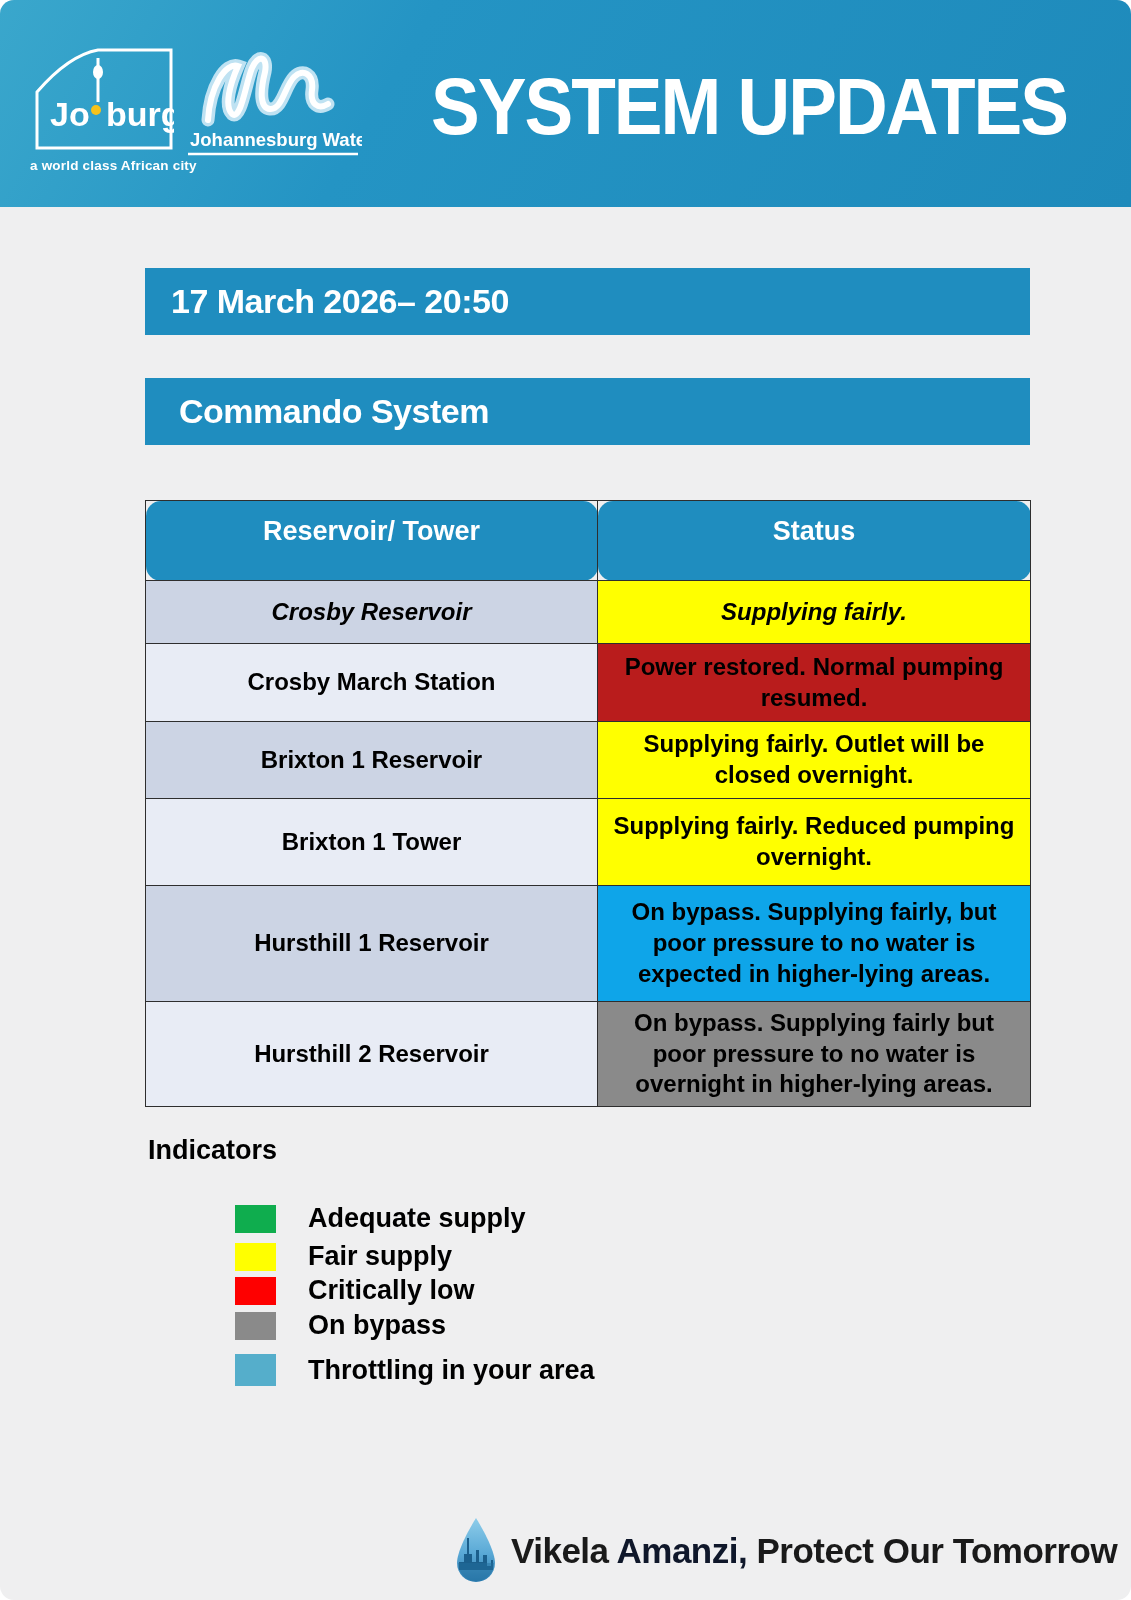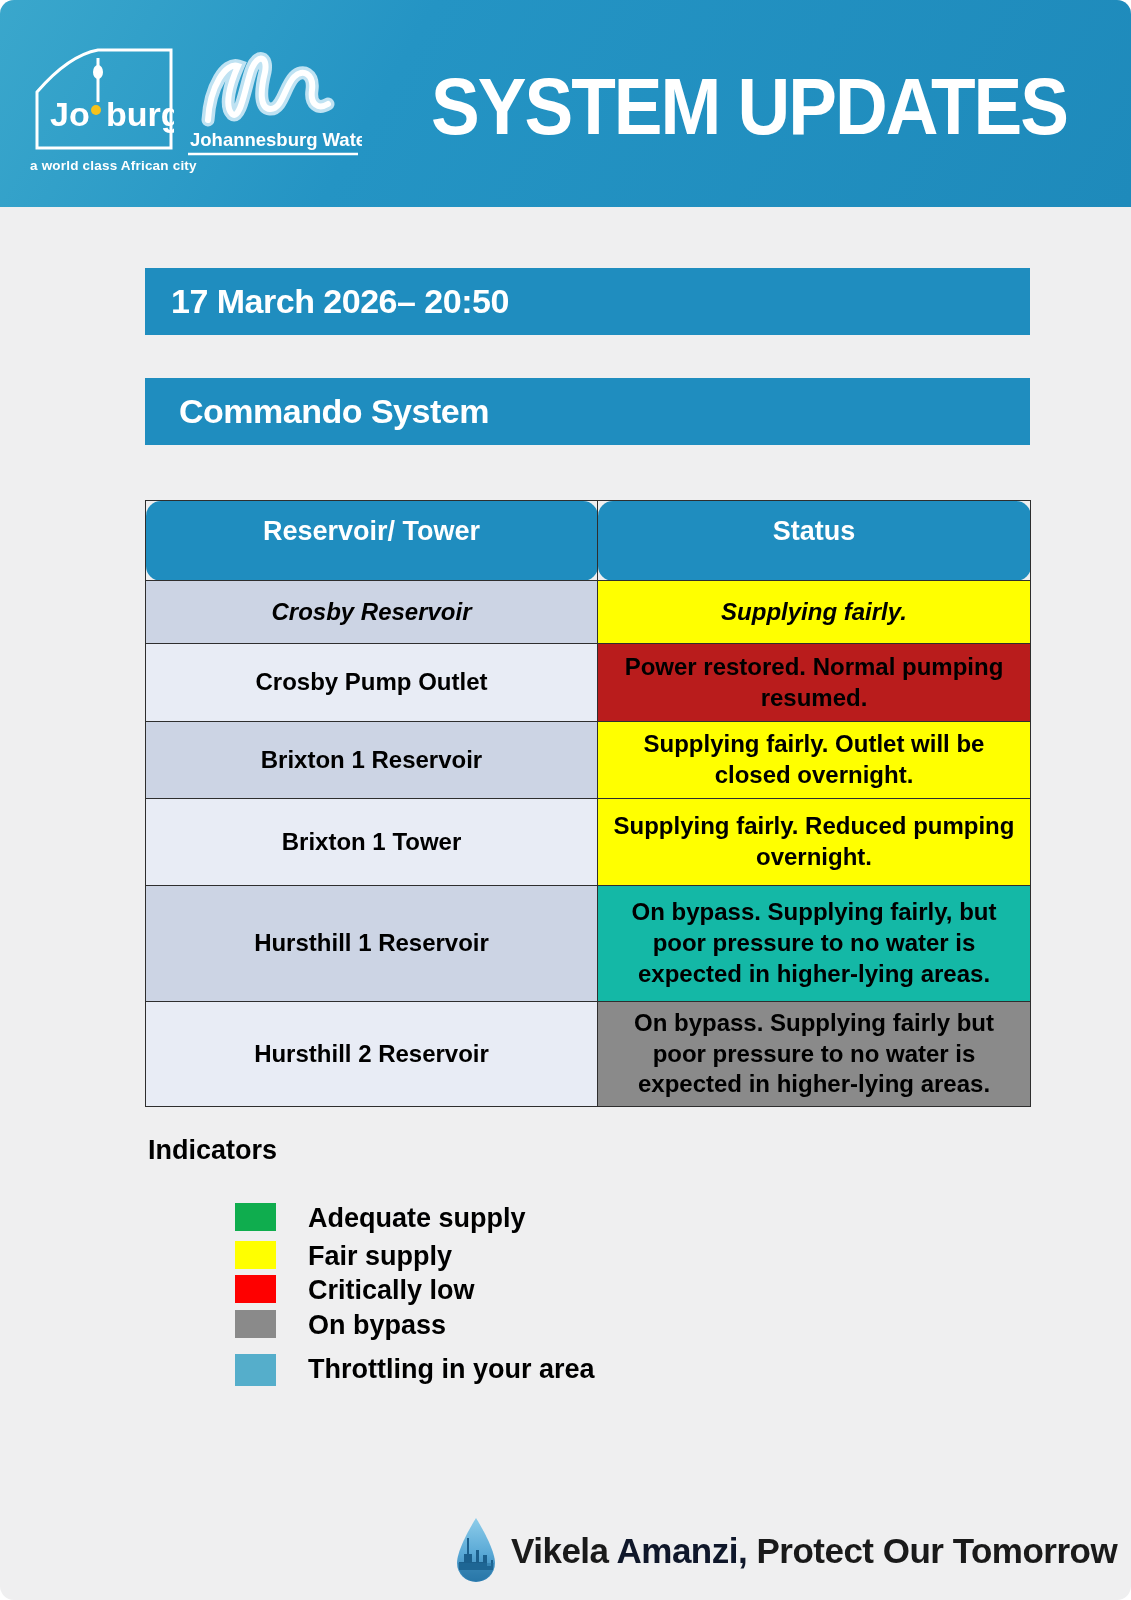--- a/index.html
+++ b/index.html
@@ -52,21 +52,21 @@
   .status-table tr.r1 td{height:63px;font-style:italic;}
   .status-table tr.r2 td{height:78px;}
   .status-table tr.r3 td{height:77px;}
   .status-table tr.r4 td{height:87px;}
   .status-table tr.r5 td{height:116px;}
   .status-table tr.r6 td{height:105px;}
   
   .indicators-title{
     position:absolute;left:148px;top:1135px;color:#000;font-size:27px;
   }
-  .legend-item{position:absolute;left:235px;display:flex;align-items:flex-start;}
+  .legend-item{position:absolute;left:235px;display:flex;align-items:center;}
   .legend-swatch{width:41px;height:28px;flex:0 0 auto;}
   .legend-label{color:#000;font-size:27px;margin-left:32px;white-space:nowrap;}
   .li-0{top:1203px;}
   .li-1{top:1241px;}
   .li-2{top:1275px;}
   .li-3{top:1310px;}
   .li-4{top:1354px;}
   .li-4 .legend-swatch{height:32px;}
   
   .footer{position:absolute;left:455px;top:1516px;display:flex;align-items:center;}
@@ -122,38 +122,38 @@
         <th>Reservoir/ Tower</th>
         <th>Status</th>
       </tr>
     </thead>
     <tbody>
       <tr class="r1">
         <td class="name-cell">Crosby Reservoir</td>
         <td class="status-cell" style="background-color: rgb(255, 255, 0);">Supplying fairly.</td>
       </tr>
       <tr class="r2">
-        <td class="name-cell">Crosby Pump Outlet</td>
+        <td class="name-cell">Crosby March Station</td>
         <td class="status-cell" style="background-color: #b91c1c;">Power restored. Normal pumping resumed.</td>
       </tr>
       <tr class="r3">
         <td class="name-cell">Brixton 1 Reservoir</td>
         <td class="status-cell" style="background-color: rgb(255, 255, 0);">Supplying fairly. Outlet will be closed overnight.</td>
       </tr>
       <tr class="r4">
         <td class="name-cell">Brixton 1 Tower</td>
         <td class="status-cell" style="background-color: rgb(255, 255, 0);">Supplying fairly. Reduced pumping overnight.</td>
       </tr>
       <tr class="r5">
         <td class="name-cell">Hursthill 1 Reservoir</td>
-        <td class="status-cell" style="background-color: #14b8a6;">On bypass. Supplying fairly, but poor pressure to no water is expected in higher-lying areas.</td>
+        <td class="status-cell" style="background-color: #0ea5e9;">On bypass. Supplying fairly, but poor pressure to no water is expected in higher-lying areas.</td>
       </tr>
       <tr class="r6">
         <td class="name-cell">Hursthill 2 Reservoir</td>
-        <td class="status-cell" style="background-color: rgb(138, 138, 138);">On bypass. Supplying fairly but poor pressure to no water is expected in higher-lying areas.</td>
+        <td class="status-cell" style="background-color: rgb(138, 138, 138);">On bypass. Supplying fairly but poor pressure to no water is overnight in higher-lying areas.</td>
       </tr>
     </tbody>
   </table>
 
   <div class="indicators-title">Indicators</div>
 
   <div class="legend-item li-0">
     <span class="legend-swatch" style="background-color: rgb(15, 173, 78);"></span>
     <span class="legend-label">Adequate supply</span>
   </div>

